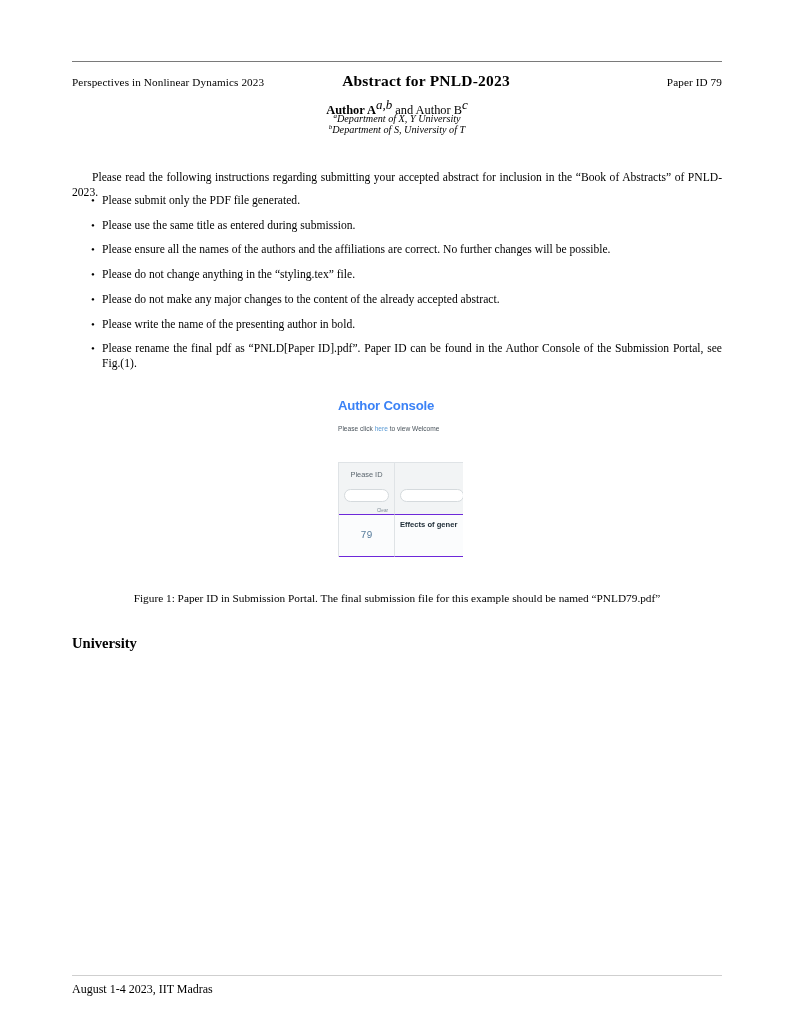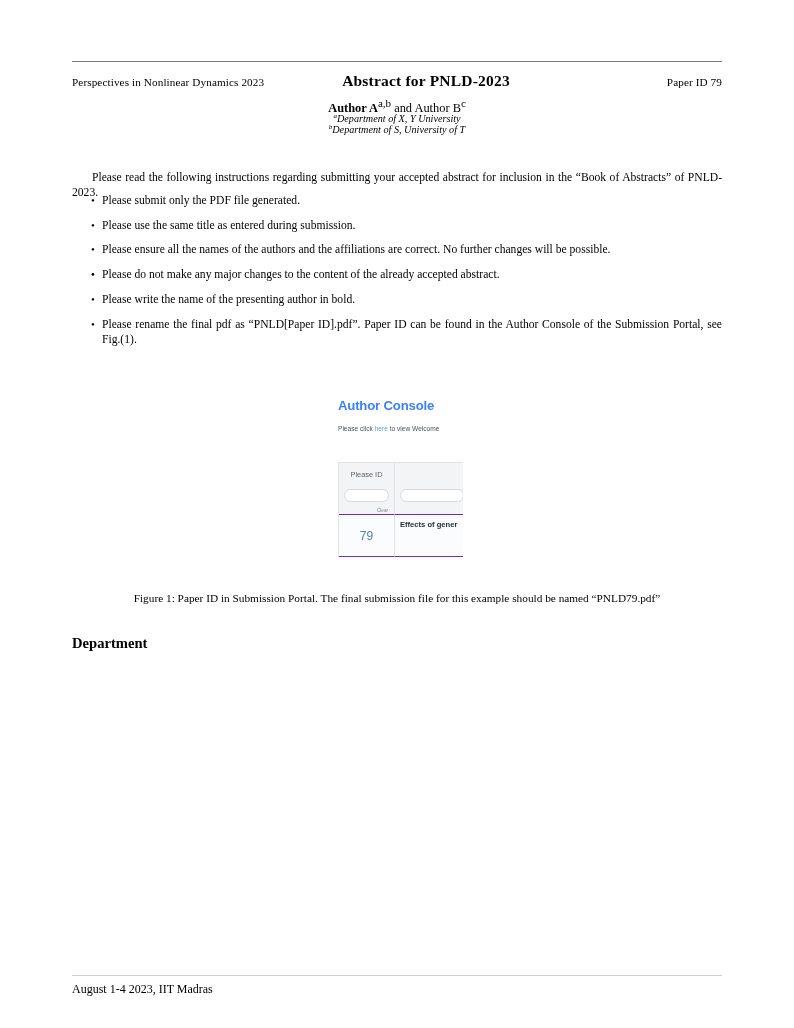--- a/index.html
+++ b/index.html
@@ -59,21 +59,21 @@
   }
   .authors {
     position: absolute;
     left: 0;
     top: 97px;
     width: 794px;
     text-align: center;
     font-size: 12.4px;
   }
   .authors .nm { font-weight: bold; }
-  .authors sup { font-size: 11px; font-weight: normal; }
+  .authors sup { font-size: 13px; font-style: italic; font-weight: normal; }
 
   .affil {
     position: absolute;
     left: 0;
     width: 794px;
     text-align: center;
     font-style: italic;
     font-size: 10.2px;
   }
   .affil sup { font-size: 7px; }
@@ -198,22 +198,23 @@
     color: #7b8a94;
   }
   .ct-body .ct-cell {
     height: 42px;
     display: flex;
     align-items: center;
     background: #fbfcfd;
   }
   .ct-body .ct-c1 {
     justify-content: center;
-    font-size: 12px;
+    font-size: 10px;
     color: #5b7f9e;
+    font-family: Liberation Mono, monospace;
   }
   .ct-body .ct-c2 {
     justify-content: flex-start;
     align-items: flex-start;
     padding: 5px 0 0 5px;
     font-size: 7.6px;
     font-weight: bold;
     color: #22303a;
     white-space: nowrap;
     overflow: hidden;
@@ -284,21 +285,21 @@
     <li>
       <span class="dot">•</span><span>Please submit </span><b>only the PDF file generated</b><span>.</span>
     </li>
     <li>
       <span class="dot">•</span><span>Please use the same title as entered during submission.</span><b></b><span></span>
     </li>
     <li>
       <span class="dot">•</span><span>Please ensure all the names of the authors and the affiliations are correct.  No further changes will be possible.</span><b></b><span></span>
     </li>
     <li>
-      <span class="dot">•</span><b></b><span></span>
+      <span class="dot">•</span><span>Please do not change anything in the “styling.tex” file.</span><b></b><span></span>
     </li>
     <li>
       <span class="dot">•</span><span>Please do not make any major changes to the content of the already accepted abstract.</span><b></b><span></span>
     </li>
     <li>
       <span class="dot">•</span><span>Please write the name of the </span><b>presenting author</b><span> in bold.</span>
     </li>
     <li>
       <span class="dot">•</span><span>Please rename the final pdf as “PNLD[Paper ID].pdf”.  Paper ID can be found in the Author Console of the Submission Portal, see Fig.(1).</span><b></b><span></span>
     </li>
@@ -324,18 +325,18 @@
       </div>
       <div class="ct-row ct-body">
         <div class="ct-cell ct-c1">79</div>
         <div class="ct-cell ct-c2">Effects of gener</div>
       </div>
     </div>
   </div>
 
   <div class="figcaption">Figure 1: Paper ID in Submission Portal. The final submission file for this example should be named “PNLD79.pdf”</div>
 
-  <div class="refs-head">Department</div>
+  <div class="refs-head">University</div>
 
   <div class="runfoot-rule"></div>
   <div class="runfoot">August 1-4 2023, IIT Madras</div>
 
 </div>
 
 </body></html>

